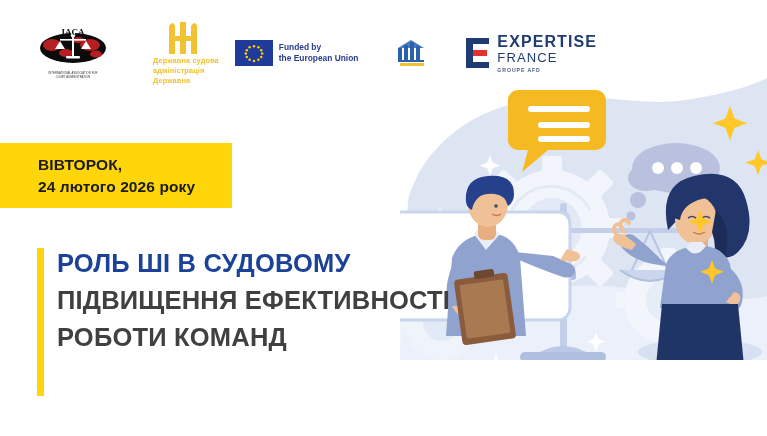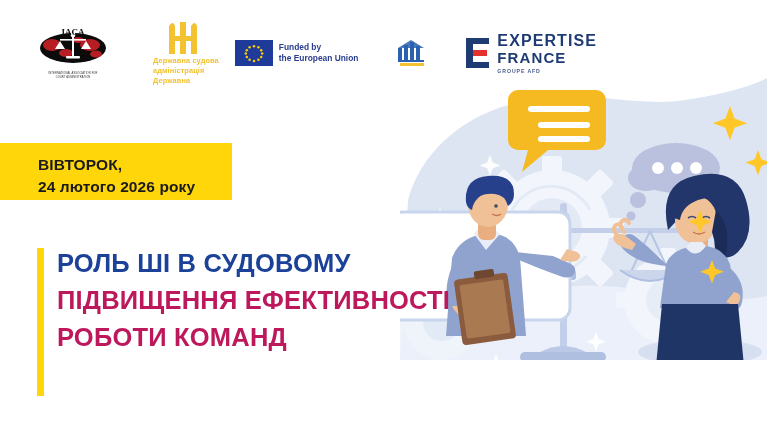--- a/index.html
+++ b/index.html
@@ -78,42 +78,42 @@
     background: #F2C230;
   }
   .ef-text {
     margin-left: 5px;
     color: #1F3B73;
   }
   .ef-line1 {
     font-size: 16px; font-weight: bold; letter-spacing: 1.1px; line-height: 1.12;
   }
   .ef-line2 {
-    font-size: 15px; font-weight: bold; letter-spacing: 1.1px; line-height: 1.12;
+    font-size: 13px; font-weight: normal; letter-spacing: 1.1px; line-height: 1.12;
   }
   .ef-line3 {
     font-size: 5.2px; font-weight: bold; letter-spacing: .9px; margin-top: 2px;
     color: #4A5B8C;
   }
   .iaca-caption {
     font-size: 2.6px;
     text-align: center;
     color: #231f20;
     line-height: 1.5;
     margin-top: 1px;
     letter-spacing: .15px;
   }
 
   
   .date-banner {
     position: absolute;
     left: 0;
     top: 143px;
     width: 232px;
-    height: 57px;
+    height: 65px;
     background: #FFD60A;
     box-sizing: border-box;
     padding: 11px 0 0 38px;
   }
   .date-line {
     font-size: 15.5px;
     font-weight: bold;
     color: #1A1A1A;
     line-height: 1.42;
     letter-spacing: .1px;
@@ -138,21 +138,21 @@
     padding-left: 20px;
   }
   .title-line {
     font-size: 25.5px;
     font-weight: bold;
     line-height: 1.45;
     letter-spacing: .2px;
     white-space: nowrap;
   }
   .title-blue  { color: #1B4298; }
-  .title-black { color: #be185d; }
+  .title-black { color: #404040; }
 </style>
 </head>
 <body>
 
 <div class="poster">
 
   <div class="illustration">
     <svg width="367" height="340" viewBox="0 0 367 340" xmlns="http://www.w3.org/2000/svg">
       <defs>
         <clipPath id="posterClip">

